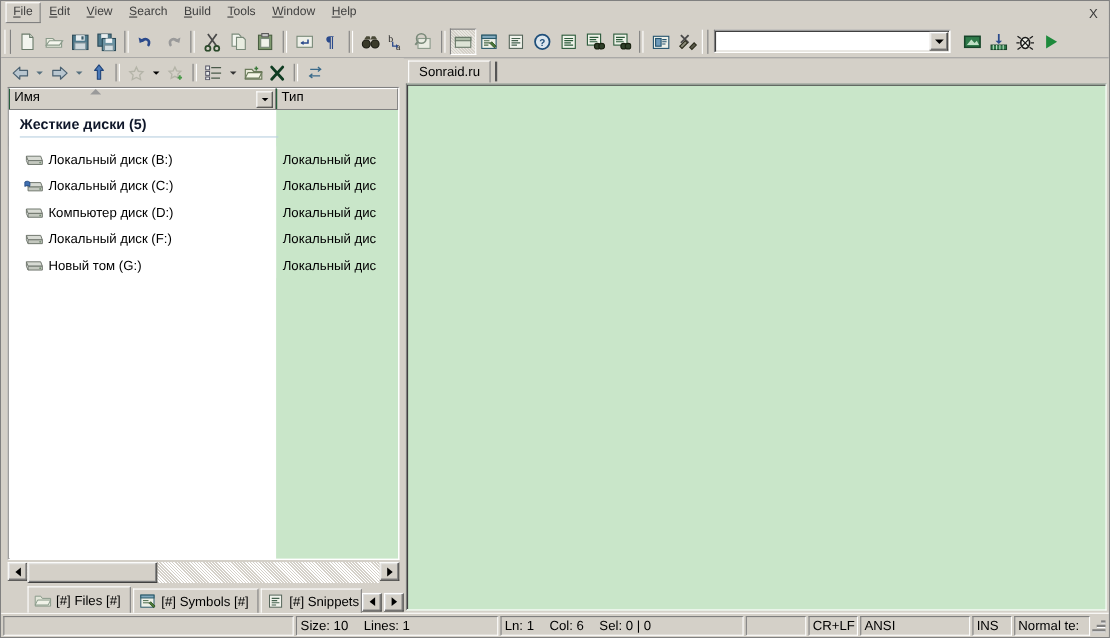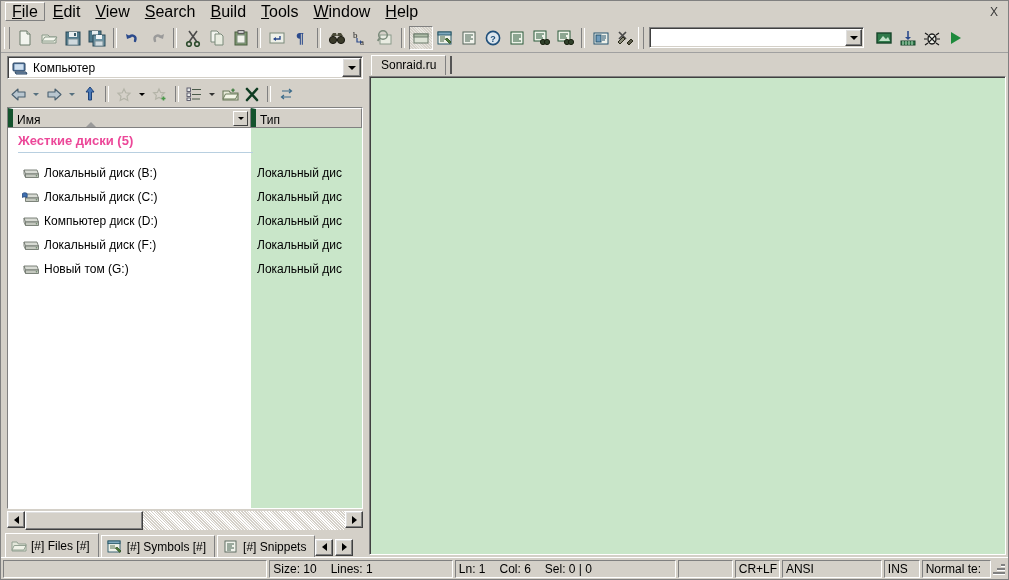--- a/index.html
+++ b/index.html
@@ -107,22 +107,22 @@
     flex: 0 0 22px;
     background: #d4d0c8;
     display: flex; align-items: center;
     padding-left: 4px;
     box-sizing: border-box;
     position: relative;
     border-bottom: 1px solid #d4d0c8;
   }
   .menu-item {
     padding: 3px 7px 3px 7px;
-    font-size: 16px;
-    color: #000000;
+    font-size: 11px;
+    color: #404040;
     cursor: default;
     line-height: 13px;
     margin-right: 1px;
   }
   .menu-item.focused {
     border: 1px solid;
     border-color: #ffffff #808080 #808080 #ffffff;
     padding: 2px 6px 2px 6px;
   }
   .menu-item u { text-decoration: underline; }
@@ -291,22 +291,22 @@
     height: 20px; flex: 0 0 20px;
     display: flex;
     background: #d4d0c8;
     border-bottom: 1px solid #808080;
     box-sizing: border-box;
   }
   .lv-col {
     background: #d4d0c8;
     border-right: 1px solid #808080;
     border-top: 1px solid #ffffff;
-    border-left: 5px solid #14532d;
-    display: flex; align-items: flex-end;
+    border-left: 1px solid #14532d;
+    display: flex; align-items: flex-start;
     padding: 0 4px;
     font-size: 12px;
     box-sizing: border-box;
     cursor: default;
     position: relative;
     white-space: nowrap;
     gap: 39px;
   }
   .lv-col.name { width: 243px; flex: 0 0 243px; }
   .lv-col.type { flex: 1 1 auto; }
@@ -334,21 +334,21 @@
   }
   
   .lv-colbg-type {
     position: absolute;
     left: 243px; top: 0; right: 0; bottom: 0;
     background: #c9e6c9;
   }
   .lv-content { position: relative; }
   .group-hdr {
     font-size: 13px; font-weight: bold;
-    color: #ec4899;
+    color: #0f172a;
     padding: 5px 0 4px 10px;
     position: relative;
     background: #ffffff;
     width: 243px;
     box-sizing: border-box;
   }
   .group-rule {
     height: 1px;
     background: #b8cfe0;
     margin: 0 0 0 10px;
@@ -415,21 +415,21 @@
     box-shadow: inset -1px -1px 0 #808080, inset 1px 1px 0 #dfdfdf;
     box-sizing: border-box;
     cursor: default;
   }
   .arrow-lt { width:0;height:0;border-top:4px solid transparent;border-bottom:4px solid transparent;border-right:5px solid #000; }
   .arrow-rt { width:0;height:0;border-top:4px solid transparent;border-bottom:4px solid transparent;border-left:5px solid #000; }
 
   .panel-tabs {
     height: 26px; flex: 0 0 26px;
     display: flex; align-items: flex-end;
-    padding-left: 4px;
+    padding-left: 24px;
     box-sizing: border-box;
     position: relative;
   }
   .ptab {
     height: 22px;
     display: flex; align-items: center;
     padding: 0 8px 0 5px;
     font-size: 12px;
     background: #d4d0c8;
     border: 1px solid;
@@ -766,33 +766,20 @@
       <svg class="ico" width="18" height="18" viewBox="0 0 18 18">
         <path d="M4 3l10 6-10 6z" fill="#1e8a3c"></path>
       </svg>
     </div>
   </div>
 
   <div class="main">
 
     <div class="filepanel">
 
-      <div class="loc-combo">
-        <span class="loc-icon">
-          <svg width="16" height="14" viewBox="0 0 16 14">
-            <rect x="1" y="2" width="12" height="8" rx="1" fill="#5b7fa8" stroke="#27415c"></rect>
-            <rect x="2.5" y="3.2" width="9" height="5.6" fill="#cfe0f0"></rect>
-            <path d="M3 11h11l1 2H4z" fill="#8ba6c4" stroke="#27415c"></path>
-          </svg>
-        </span>
-        <span class="loc-label">Компьютер</span>
-        <span class="loc-arrow">
-            <i class="arrow-dn"></i>
-          </span>
-      </div>
 
       <div class="navbar">
         <div class="nav-btn">
           <svg width="17" height="15" viewBox="0 0 17 15">
             <path d="M8 2L2 7.5 8 13v-3h7V5H8z" fill="#b9c6cf" stroke="#4a6070" stroke-width="1.1" stroke-linejoin="round"></path>
           </svg>
         </div>
         <div class="nav-btn narrow">
             <i class="arrow-dn sm" style="border-top-color:#56707f"></i>
           </div>

